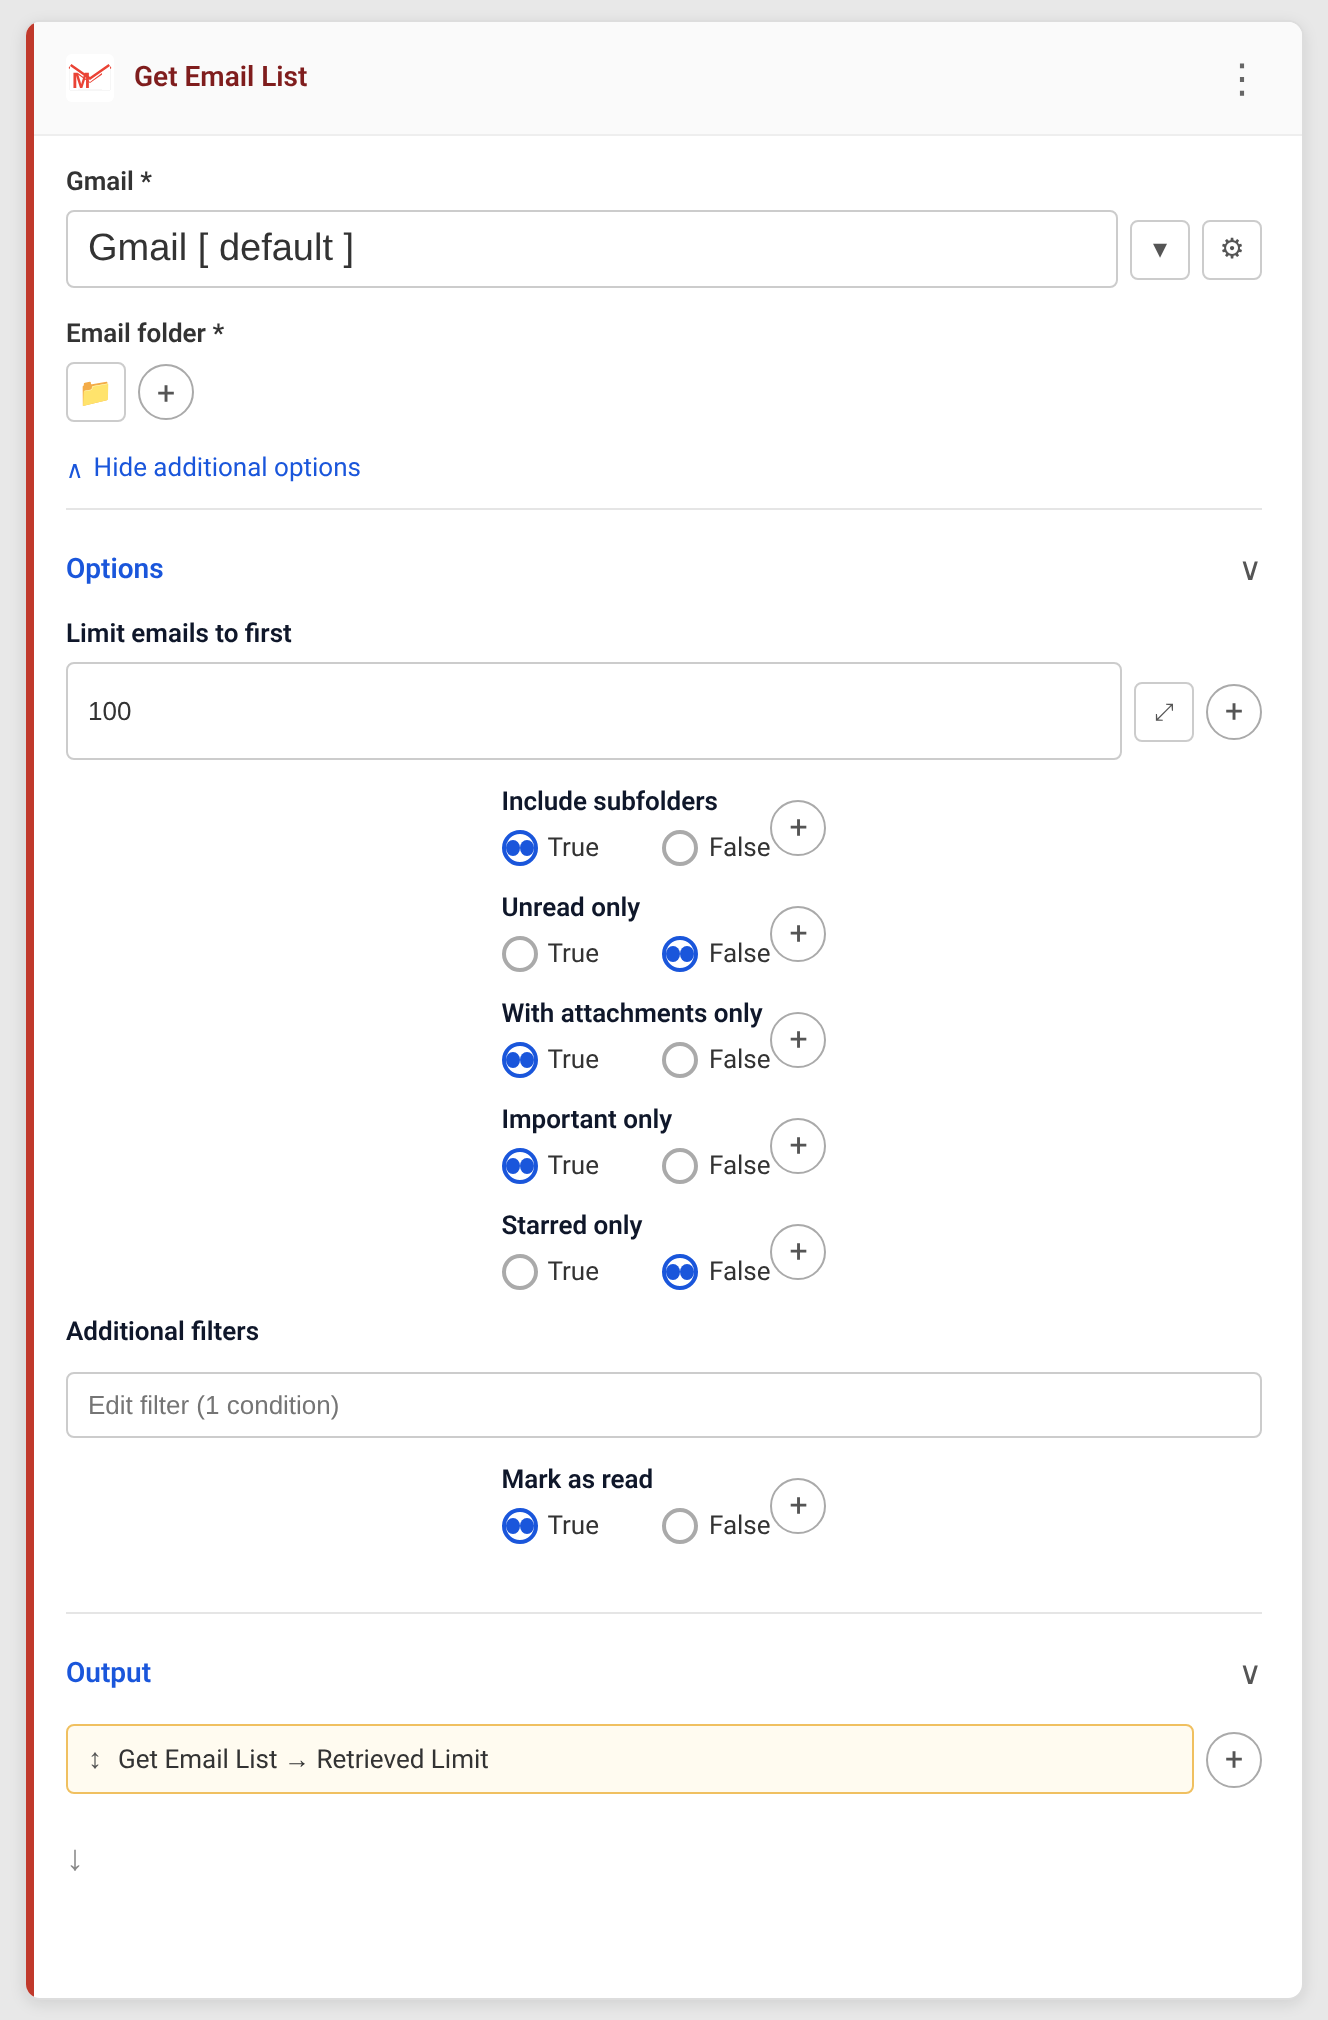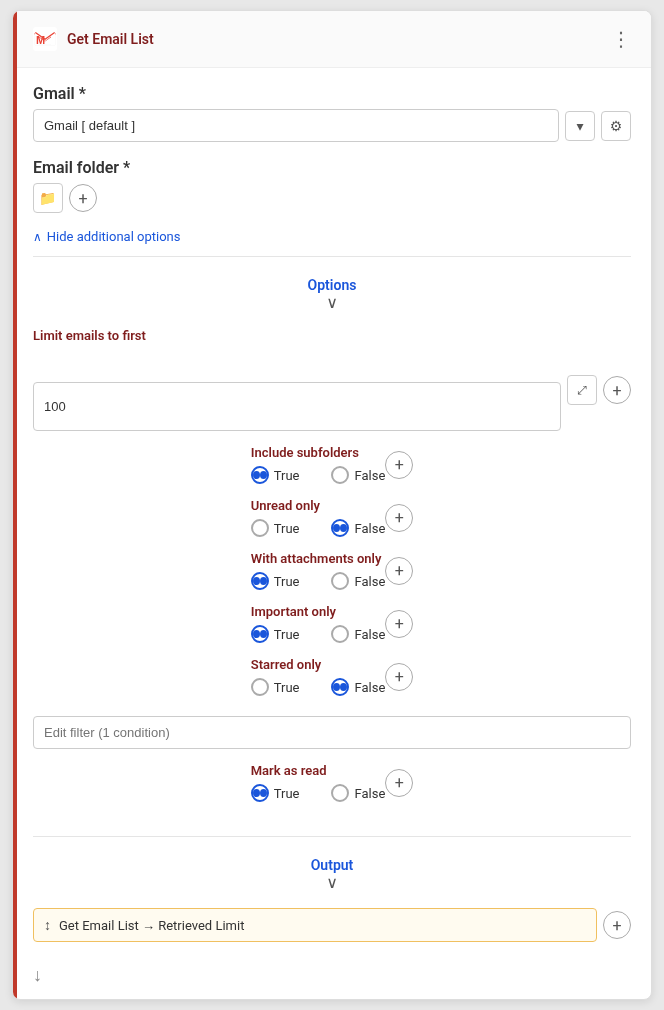--- a/index.html
+++ b/index.html
@@ -59,39 +59,39 @@
       cursor: pointer;
       padding: 4px;
     }
     .card-body {
       padding: 16px 20px 16px 20px;
     }
     .field-section {
       margin-bottom: 16px;
     }
     .field-label {
-      font-size: 16px;
+      font-size: 13px;
       font-weight: 600;
       color: #333;
       margin-bottom: 6px;
     }
     .field-label .required {
       color: #333;
     }
     .input-row {
       display: flex;
       align-items: center;
       gap: 6px;
     }
     .input-field {
       flex: 1;
       border: 1px solid #ccc;
       border-radius: 4px;
       padding: 8px 10px;
-      font-size: 13px;
+      font-size: 19px;
       color: #333;
       background: #fff;
       outline: none;
     }
     .icon-btn {
       width: 30px;
       height: 30px;
       border: 1px solid #ccc;
       border-radius: 4px;
       background: #fff;
@@ -130,38 +130,37 @@
       border: none;
       border-top: 1px solid #e5e5e5;
       margin: 12px 0;
     }
     .section-header {
       display: flex;
       align-items: center;
       justify-content: space-between;
       padding: 8px 0;
       cursor: pointer;
-      flex-direction: column;
     }
     .section-title {
       font-size: 14px;
       font-weight: 600;
       color: #1a56db;
     }
     .chevron-icon {
       color: #555;
       font-size: 16px;
     }
     .options-body {
       padding: 8px 0;
     }
     .option-label {
       font-size: 13px;
       font-weight: 600;
-      color: #7f1d1d;
+      color: #0f172a;
       margin-bottom: 6px;
     }
     .radio-group {
       display: flex;
       align-items: center;
       gap: 32px;
       flex: 1;
     }
     .radio-item {
       display: flex;
@@ -221,21 +220,20 @@
     }
     .limit-input {
       flex: 1;
       border: 1px solid #ccc;
       border-radius: 4px;
       padding: 16px 10px;
       font-size: 13px;
       color: #333;
       background: #fff;
       outline: none;
-      margin-top: 33px;
     }
     .expand-icon {
       color: #555;
       font-size: 12px;
     }
     .output-section {
       margin-top: 8px;
     }
     .retrieved-row {
       display: flex;
@@ -459,20 +457,21 @@
               </div>
             </div>
           </div>
           <div class="circle-btn">
             <span>+</span>
           </div>
         </div>
       </div>
 
       <div class="option-block">
+        <div class="option-label">Additional filters</div>
         <input class="filter-input" type="text" placeholder="Edit filter (1 condition)" style="">
       </div>
 
       <div class="option-block">
         <div class="option-block-inner">
           <div>
             <div class="option-label">Mark as read</div>
             <div class="radio-group">
               <div class="radio-item">
                 <div class="radio-circle checked">

